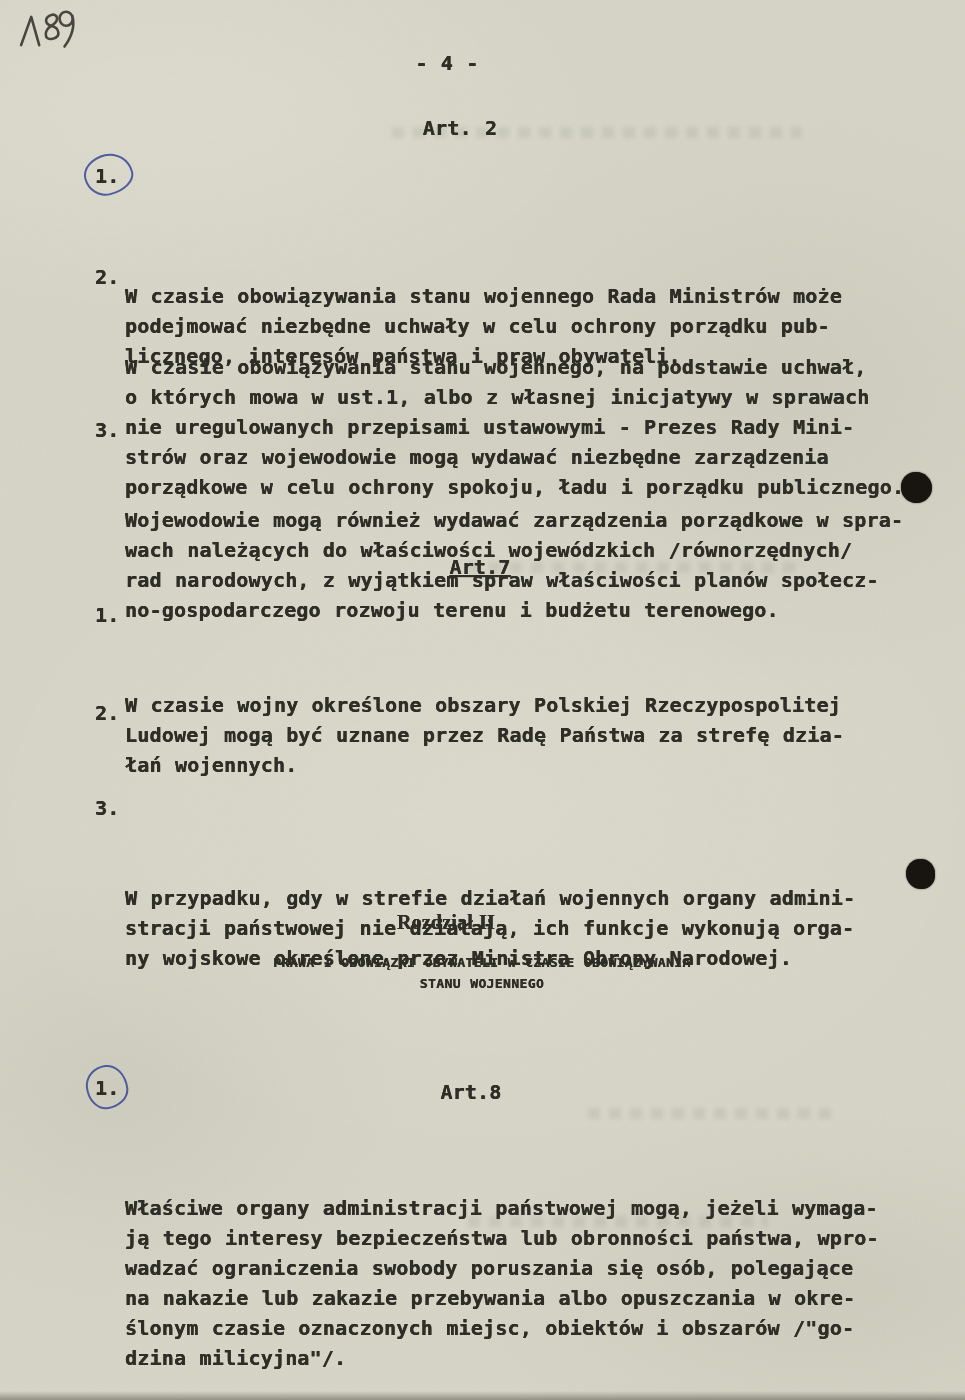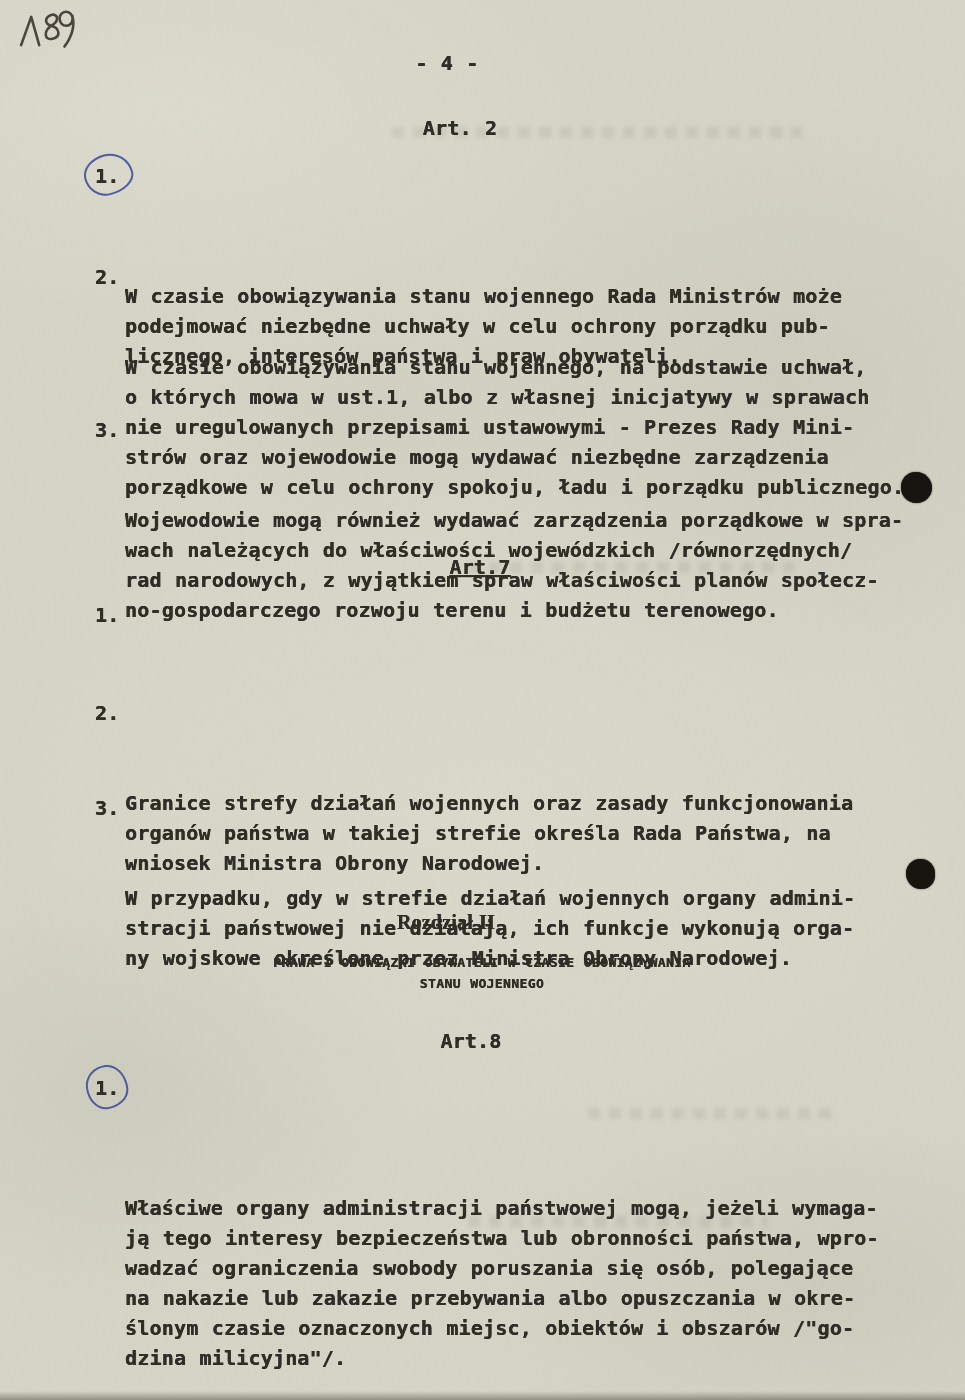--- a/index.html
+++ b/index.html
@@ -32,21 +32,21 @@
     font-size:20px;font-weight:bold;letter-spacing:.2px;word-spacing:1px;
     line-height:30px;white-space:pre;
     text-shadow:0 0 .6px currentColor, .4px .4px .6px rgba(46,45,38,.5);
   }
   .center{text-align:center;}
   .pagenum{left:297px;top:48px;width:300px;}
   .h-art6{left:310px;top:113px;width:300px;}
   .h-art7{left:330px;top:552px;width:300px;text-decoration:underline;}
   .h-chapter{left:296px;top:907px;width:300px;font-family:Liberation Serif, serif;}
   .subtitle{left:182px;top:952px;width:600px;font-size:13px;letter-spacing:.4px;line-height:21px;}
-  .h-art8{left:321px;top:1026px;width:300px;}
+  .h-art8{left:321px;top:1077px;width:300px;}
 
   .item{position:absolute;left:95px;width:830px;}
   .item .num{position:absolute;left:0;top:0;display:inline-block;width:30px;}
   .item .lines{margin-left:30px;}
   .i-a6-1{top:161px;} .i-a6-2{top:262px;} .i-a6-3{top:415px;}
   .i-a7-1{top:600px;} .i-a7-2{top:698px;} .i-a7-3{top:793px;}
   .i-a8-1{top:1073px;}
 
   .pen-circle{
     position:absolute;pointer-events:none;
@@ -119,27 +119,27 @@
     <div class="lines">Wojewodowie mogą również wydawać zarządzenia porządkowe w spra-
 wach należących do właściwości wojewódzkich /równorzędnych/
 rad narodowych, z wyjątkiem spraw właściwości planów społecz-
 no-gospodarczego rozwoju terenu i budżetu terenowego.</div>
   </div>
 
   <div class="typed center h-art7">Art.7</div>
 
   <div class="item typed i-a7-1">
     <span class="num">1.</span>
+    <div class="lines">W czasie wojny określone obszary Polskiej Rzeczypospolitej
+Ludowej mogą być uznane przez Radę Państwa za strefę dzia-
+łań wojennych.</div>
   </div>
 
   <div class="item typed i-a7-2">
     <span class="num">2.</span>
-    <div class="lines">Granice strefy działań wojennych oraz zasady funkcjonowania
-organów państwa w takiej strefie określa Rada Państwa, na
-wniosek Ministra Obrony Narodowej.</div>
   </div>
 
   <div class="item typed i-a7-3">
     <span class="num">3.</span>
     <div class="lines">W przypadku, gdy w strefie działań wojennych organy admini-
 stracji państwowej nie działają, ich funkcje wykonują orga-
 ny wojskowe określone przez Ministra Obrony Narodowej.</div>
   </div>
 
   <div class="typed center h-chapter">Rozdział II</div>

